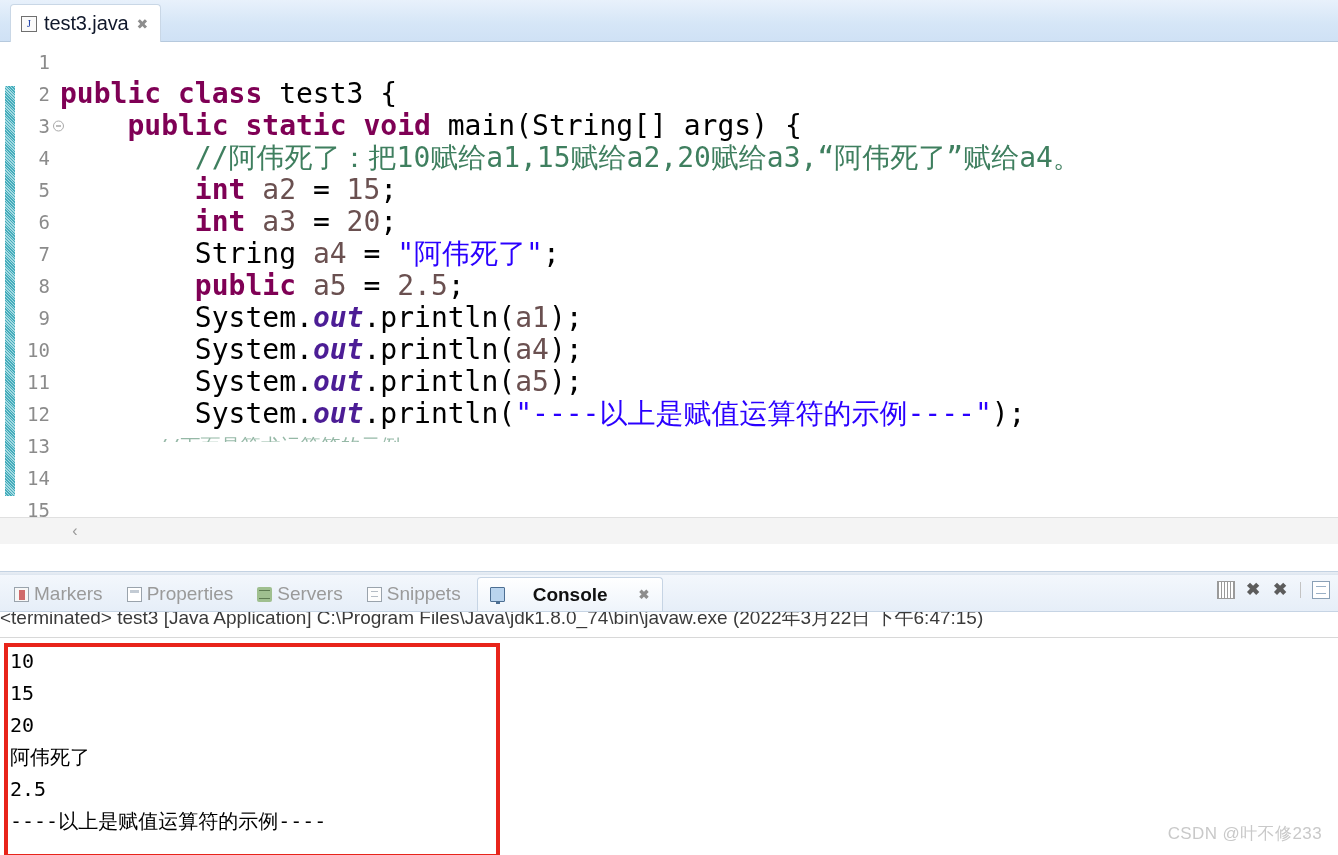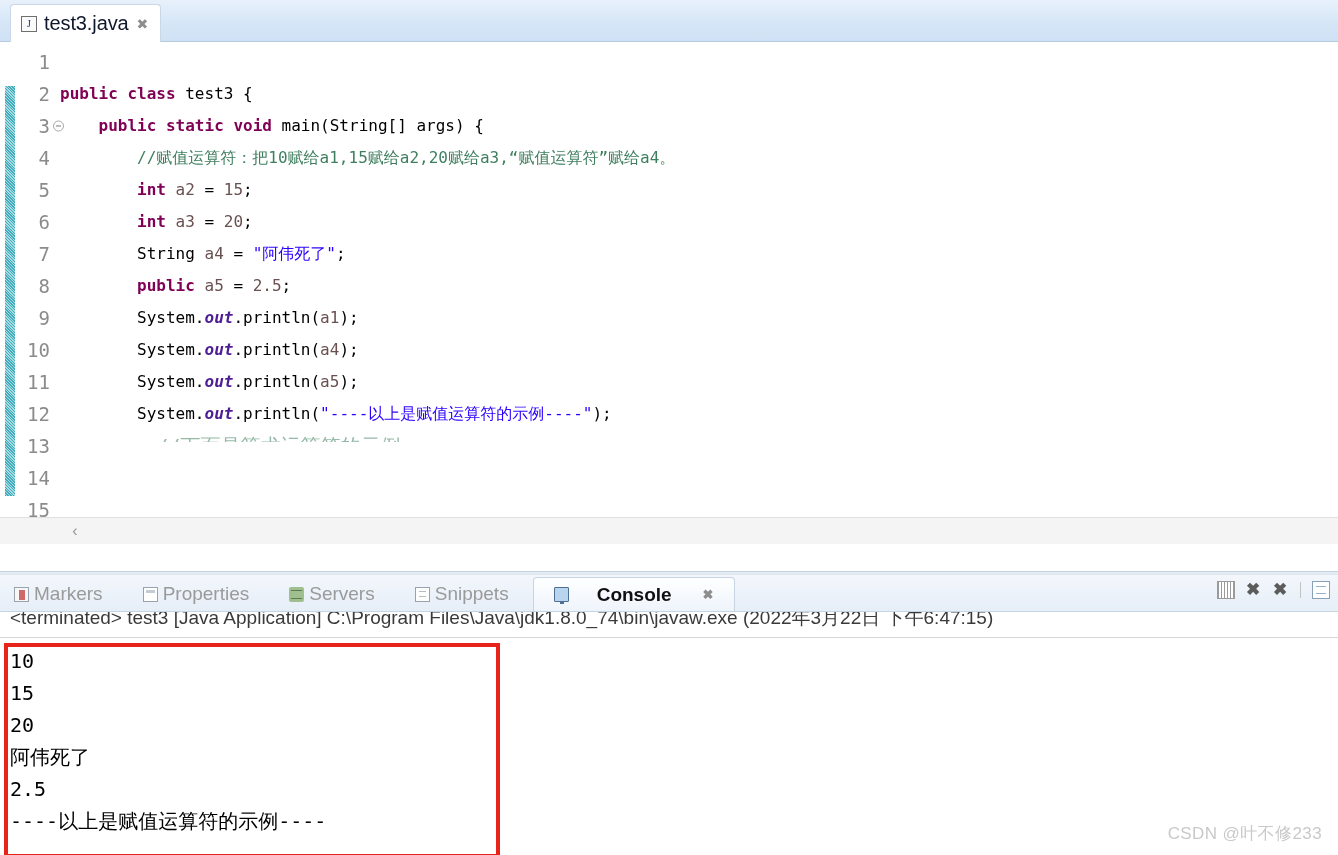--- a/index.html
+++ b/index.html
@@ -150,21 +150,21 @@
     left: 60px; top: 0;
     right: 0; height: 100%;
     padding-top: 4px;
     box-sizing: border-box;
     overflow: hidden;
   }
   .code-line {
     height: 32px;
     line-height: 32px;
     font-family: "DejaVu Sans Mono", monospace;
-    font-size: 16px;
+    font-size: 28px;
     color: #000000;
     white-space: pre;
   }
   .kw   { color: #7f0055; font-weight: bold; }
   .str  { color: #2a00ff; }
   .cmt  { color: #3f7f5f; }
   .fld  { color: #4c1d95; font-weight: bold; font-style: italic; }
   .ident{ color: #6a5050; }
   .clipped-line {
     height: 12px;
@@ -224,21 +224,21 @@
     background: linear-gradient(to bottom, #f3f7fc 0%, #e6eef8 100%);
     display: flex;
     align-items: flex-end;
     border-bottom: 1px solid #c6d4e4;
   }
   .view-tab {
     display: flex;
     align-items: center;
     gap: 5px;
     height: 34px;
-    padding: 0 20px;
+    padding: 0 12px;
     font-size: 19px;
     color: #9a9a9a;
     font-family: "Liberation Sans", sans-serif;
     white-space: nowrap;
     box-sizing: border-box;
   }
   .view-tab:first-child { padding-left: 14px; }
   .view-tab.active {
     color: #101010;
     font-weight: bold;
@@ -352,21 +352,20 @@
     position: relative;
     height: 244px;
     background: #ffffff;
     overflow: hidden;
   }
   .console-header {
     font-family: "Liberation Sans", sans-serif;
     font-size: 19px;
     color: #3a3a3a;
     white-space: nowrap;
-    padding-left: 10px;
     height: 27px;
     line-height: 20px;
     overflow: hidden;
     position: relative;
     top: -4px;
   }
   .console-sep {
     position: absolute;
     left: 0; right: 0; top: 25px;
     height: 1px;
@@ -438,21 +437,21 @@
         <div class="ln">11</div>
         <div class="ln">12</div>
         <div class="ln">13</div>
         <div class="ln">14</div>
         <div class="ln">15</div>
       </div>
     <div class="code-area" id="code-area">
         <div class="code-line">&nbsp;</div>
         <div class="code-line"><span class="kw">public class </span><span>test3 {</span></div>
         <div class="code-line"><span>    </span><span class="kw">public static void </span><span>main(String[] args) {</span></div>
-        <div class="code-line"><span>        </span><span class="cmt">//赋值运算符：把10赋给a1,15赋给a2,20赋给a3,“赋值运算符”赋给a4。</span></div>
+        <div class="code-line"><span>        </span><span class="cmt">//阿伟死了：把10赋给a1,15赋给a2,20赋给a3,“阿伟死了”赋给a4。</span></div>
         <div class="code-line"><span>        </span><span class="kw">int </span><span class="ident">a2 </span><span>= </span><span class="ident">15</span><span>;</span></div>
         <div class="code-line"><span>        </span><span class="kw">int </span><span class="ident">a3 </span><span>= </span><span class="ident">20</span><span>;</span></div>
         <div class="code-line"><span>        String </span><span class="ident">a4 </span><span>= </span><span class="str">"阿伟死了"</span><span>;</span></div>
         <div class="code-line"><span>        </span><span class="kw">public </span><span class="ident">a5 </span><span>= </span><span class="ident">2.5</span><span>;</span></div>
         <div class="code-line"><span>        System.</span><span class="fld">out</span><span>.println(</span><span class="ident">a1</span><span>);</span></div>
         <div class="code-line"><span>        System.</span><span class="fld">out</span><span>.println(</span><span class="ident">a4</span><span>);</span></div>
         <div class="code-line"><span>        System.</span><span class="fld">out</span><span>.println(</span><span class="ident">a5</span><span>);</span></div>
         <div class="code-line"><span>        System.</span><span class="fld">out</span><span>.println(</span><span class="str">"----以上是赋值运算符的示例----"</span><span>);</span></div>
         <div class="clipped-line">        //下面是算术运算符的示例</div>
       </div>

